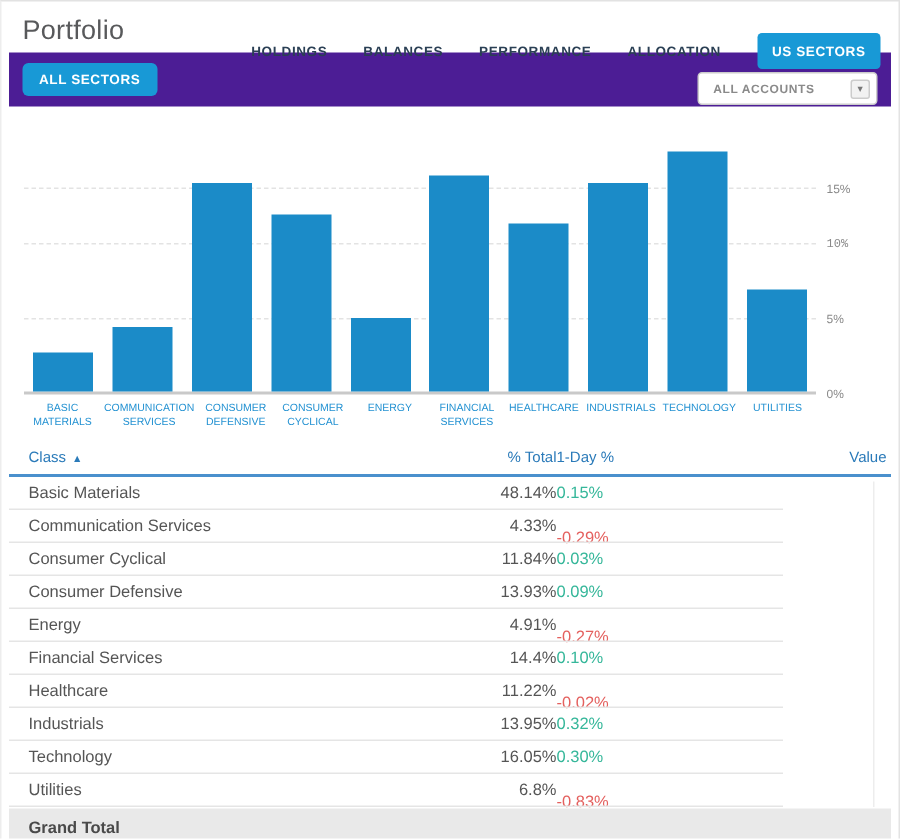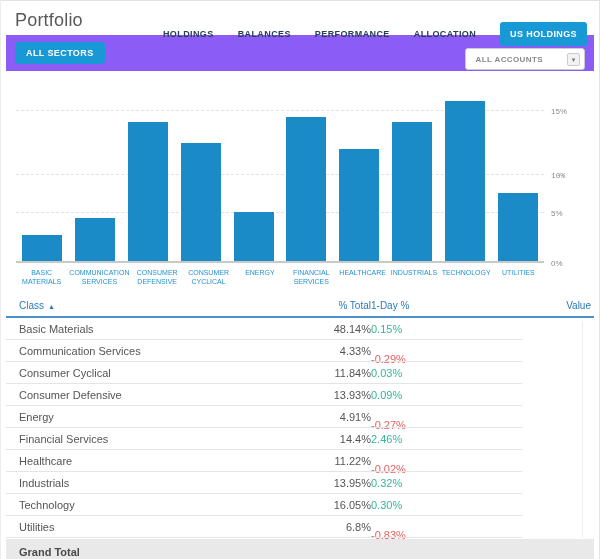--- a/index.html
+++ b/index.html
@@ -17,21 +17,21 @@
     border-top:1px solid #e2e2e2;border-left:1px solid #ededed;border-right:1px solid #e3e3e3;
     position:relative;
   }
   
   .hdr{height:34px;display:flex;align-items:center;justify-content:space-between;padding:4px 12px 0 14px;}
   .page-title{font-size:18px;color:#58595b;font-weight:400;letter-spacing:.2px;}
   .tabs{display:flex;align-items:center;gap:24px;}
   .tab{font-size:9px;font-weight:bold;color:#2a3f54;letter-spacing:.4px;cursor:pointer;white-space:nowrap;margin-top:28px;}
   .tab.active{background:var(--accent);color:#fff;padding:7px 10px;border-radius:3px;}
   
-  .toolbar{margin:0 5px;height:36px;background:#8b5cf6;display:flex;align-items:center;justify-content:space-between;padding:0 9px;}
+  .toolbar{margin:0 5px;height:36px;background:#4c1d95;display:flex;align-items:center;justify-content:space-between;padding:0 9px;}
   .btn-primary{background:var(--accent);color:#fff;font-size:9px;font-weight:bold;letter-spacing:.4px;border:none;border-radius:4px;padding:6px 11px;cursor:pointer;}
   .accounts{background:#fff;border:1px solid #ccc;border-radius:3px;height:22px;display:flex;align-items:center;gap:24px;padding:0 4px 0 10px;cursor:pointer;margin-top:12px;}
   .accounts-label{font-size:8px;color:#8a8a8a;font-weight:bold;letter-spacing:.4px;}
   .accounts-caret{width:13px;height:13px;border:1px solid #ccc;border-radius:2px;background:#f2f2f2;font-size:7px;color:#777;display:flex;align-items:center;justify-content:center;line-height:1;}
   
   .chart{position:relative;margin:0 5px;height:226px;}
   .plot{position:absolute;left:10px;right:50px;top:0;height:192px;}
   .gridline{position:absolute;left:0;right:0;height:0;border-top:1px dashed #e3e3e3;}
   .gridline.zero{border-top:2px solid #c9c9c9;}
   .ytick{position:absolute;left:calc(100% + 7px);transform:translateY(-50%);font-size:8px;color:#8a8a8a;white-space:nowrap;}
@@ -61,44 +61,44 @@
 
 <div class="page">
 
   <div class="hdr">
     <div class="page-title">Portfolio</div>
     <div class="tabs">
       <div class="tab">HOLDINGS</div>
       <div class="tab">BALANCES</div>
       <div class="tab">PERFORMANCE</div>
       <div class="tab">ALLOCATION</div>
-      <div class="tab active">US HOLDINGS</div>
+      <div class="tab active">US SECTORS</div>
     </div>
   </div>
 
   <div class="toolbar">
     <button class="btn-primary">ALL SECTORS</button>
     <div class="accounts">
       <span class="accounts-label">ALL ACCOUNTS</span>
       <span class="accounts-caret">▾</span>
     </div>
   </div>
 
   <div class="chart">
     <div class="plot">
         <div class="gridline zero" style="bottom: 0px;">
           <span class="ytick">0%</span>
         </div>
         <div class="gridline" style="bottom: 50px;">
           <span class="ytick">5%</span>
         </div>
-        <div class="gridline" style="bottom: 88px; font-family: Liberation Mono, monospace;">
+        <div class="gridline" style="bottom: 100px; font-family: Liberation Mono, monospace;">
           <span class="ytick">10%</span>
         </div>
-        <div class="gridline" style="bottom: 152px;">
+        <div class="gridline" style="bottom: 137px;">
           <span class="ytick">15%</span>
         </div>
         <div class="bars">
           <div class="bar-slot">
             <div class="bar" style="height: 25.7px;"></div>
           </div>
           <div class="bar-slot">
             <div class="bar" style="height: 43.3px;"></div>
           </div>
           <div class="bar-slot">
@@ -175,21 +175,21 @@
         </div>
         <div class="t-row">
           <div class="col-class">Energy</div>
           <div class="col-total">4.91%</div>
           <div class="col-day neg">-0.27%</div>
           <div class="col-value"></div>
         </div>
         <div class="t-row">
           <div class="col-class">Financial Services</div>
           <div class="col-total">14.4%</div>
-          <div class="col-day pos">2.46%</div>
+          <div class="col-day pos">0.10%</div>
           <div class="col-value"></div>
         </div>
         <div class="t-row">
           <div class="col-class">Healthcare</div>
           <div class="col-total">11.22%</div>
           <div class="col-day neg">-0.02%</div>
           <div class="col-value"></div>
         </div>
         <div class="t-row">
           <div class="col-class">Industrials</div>

